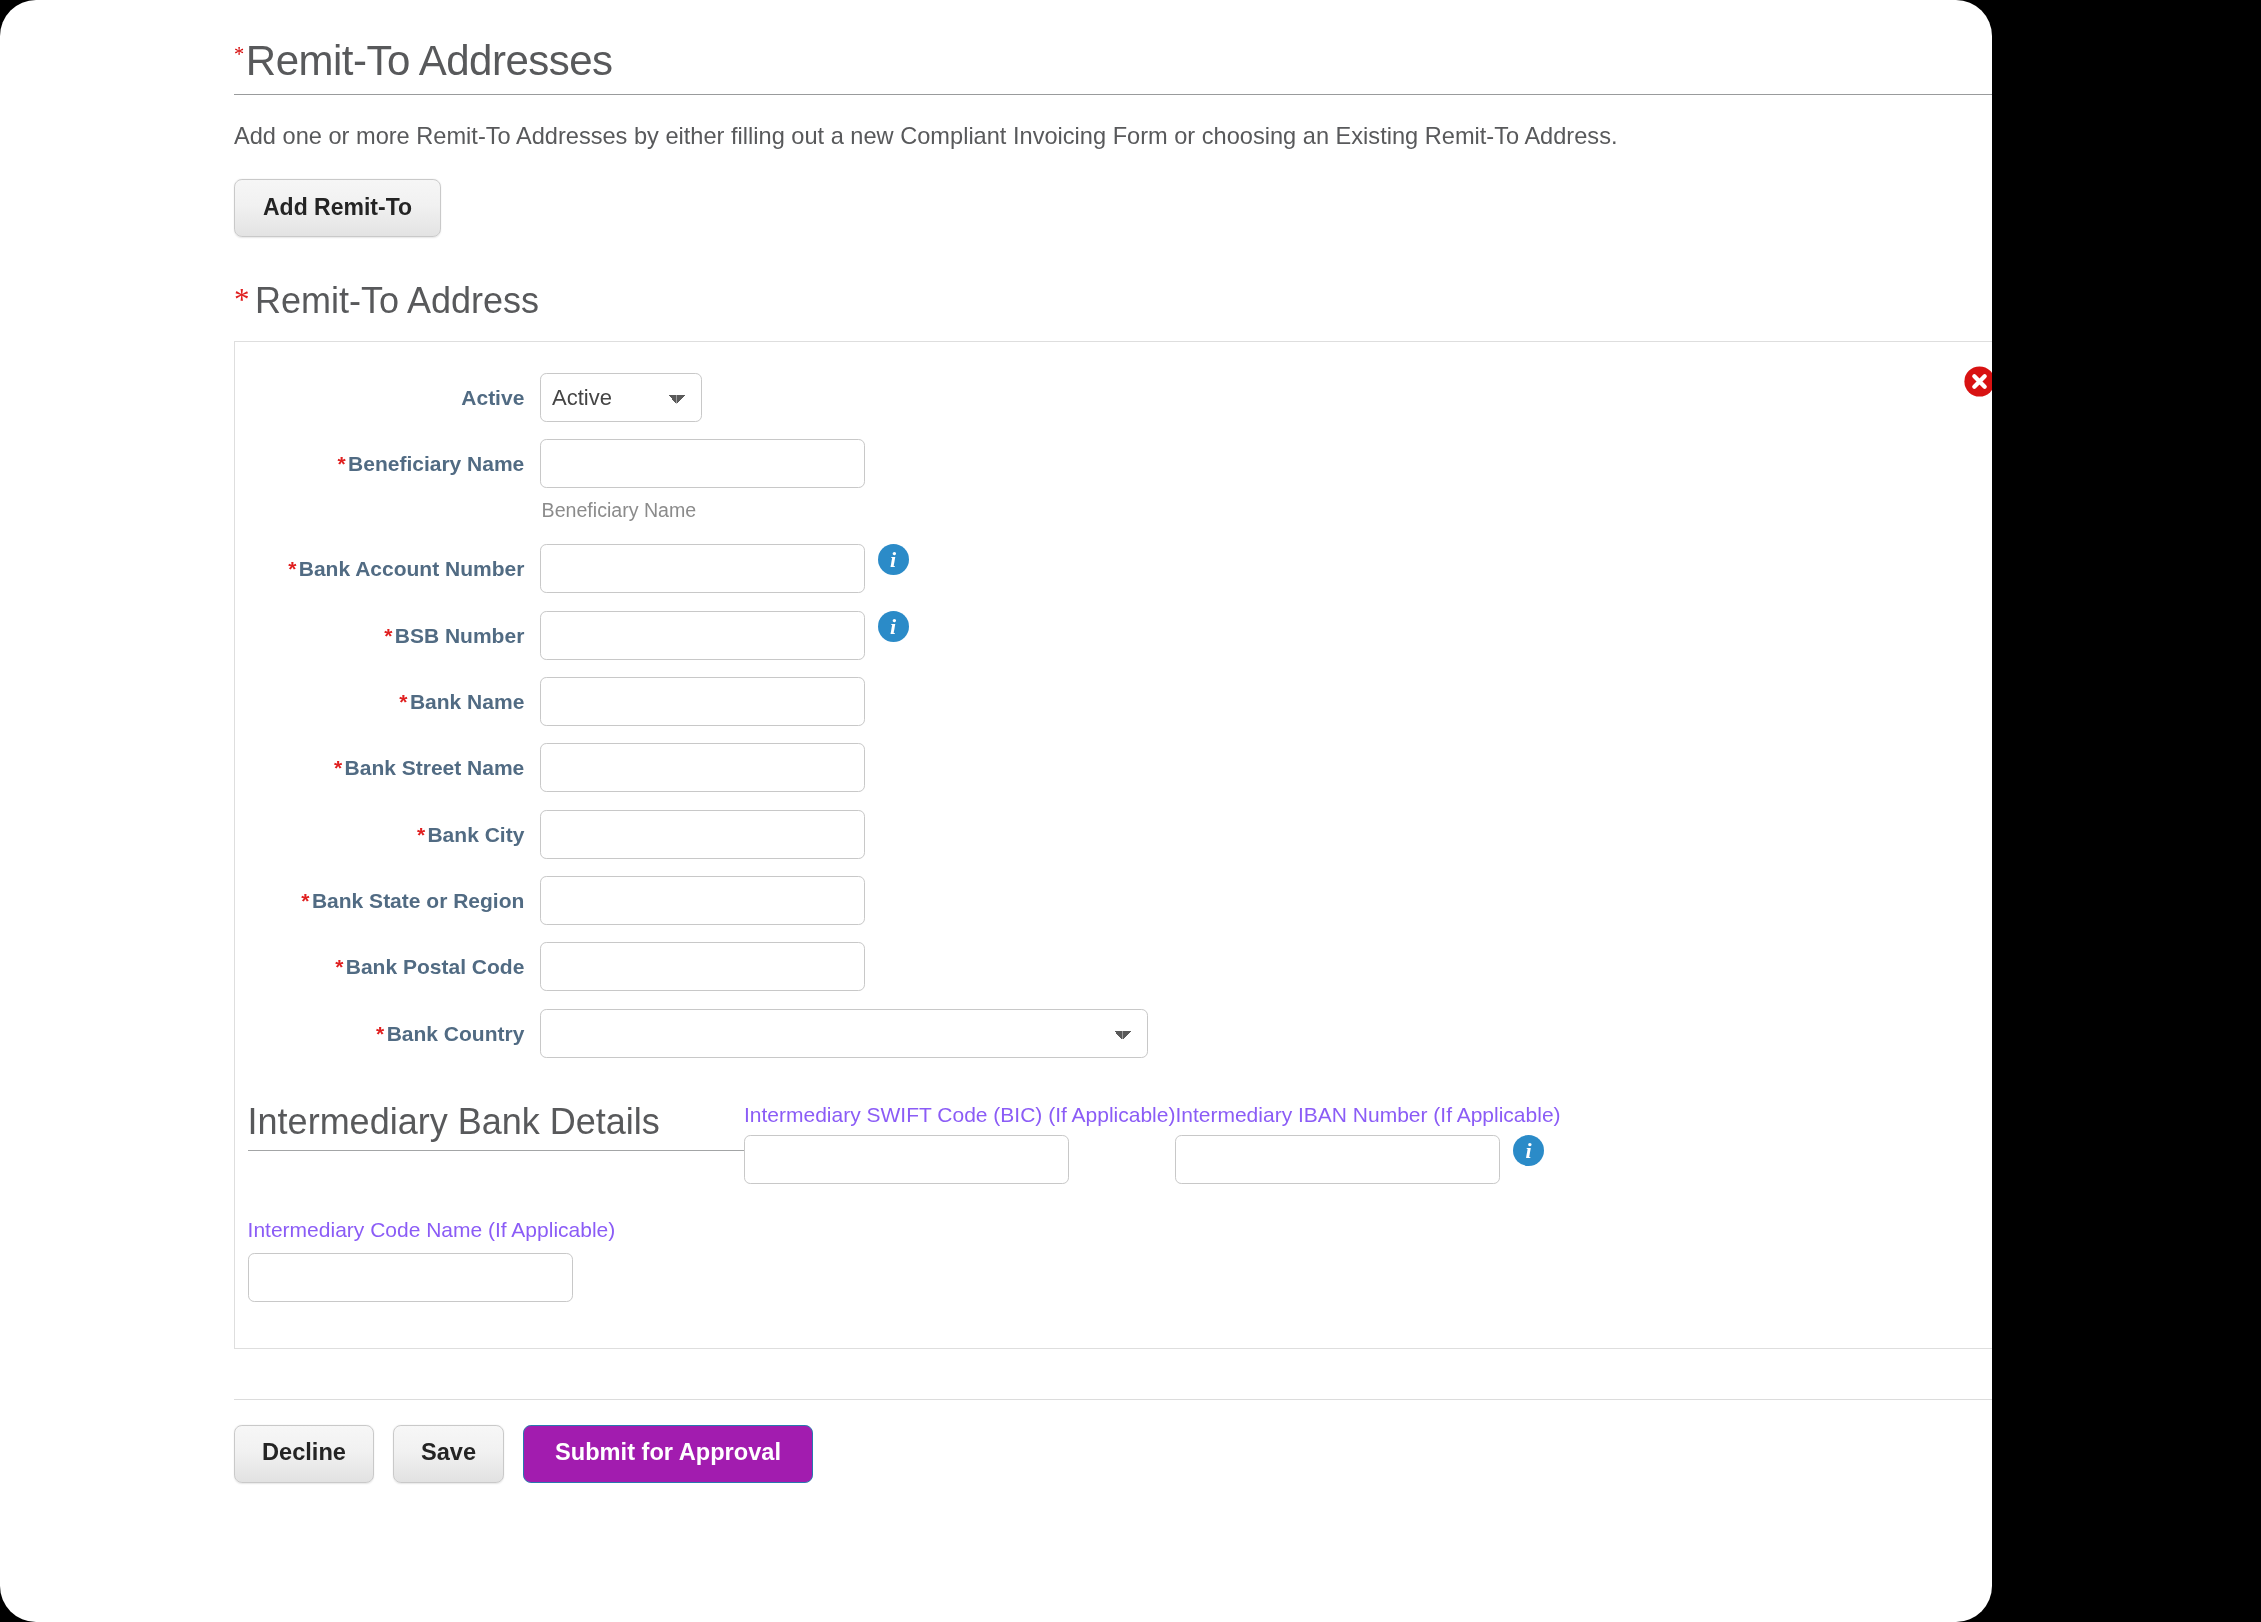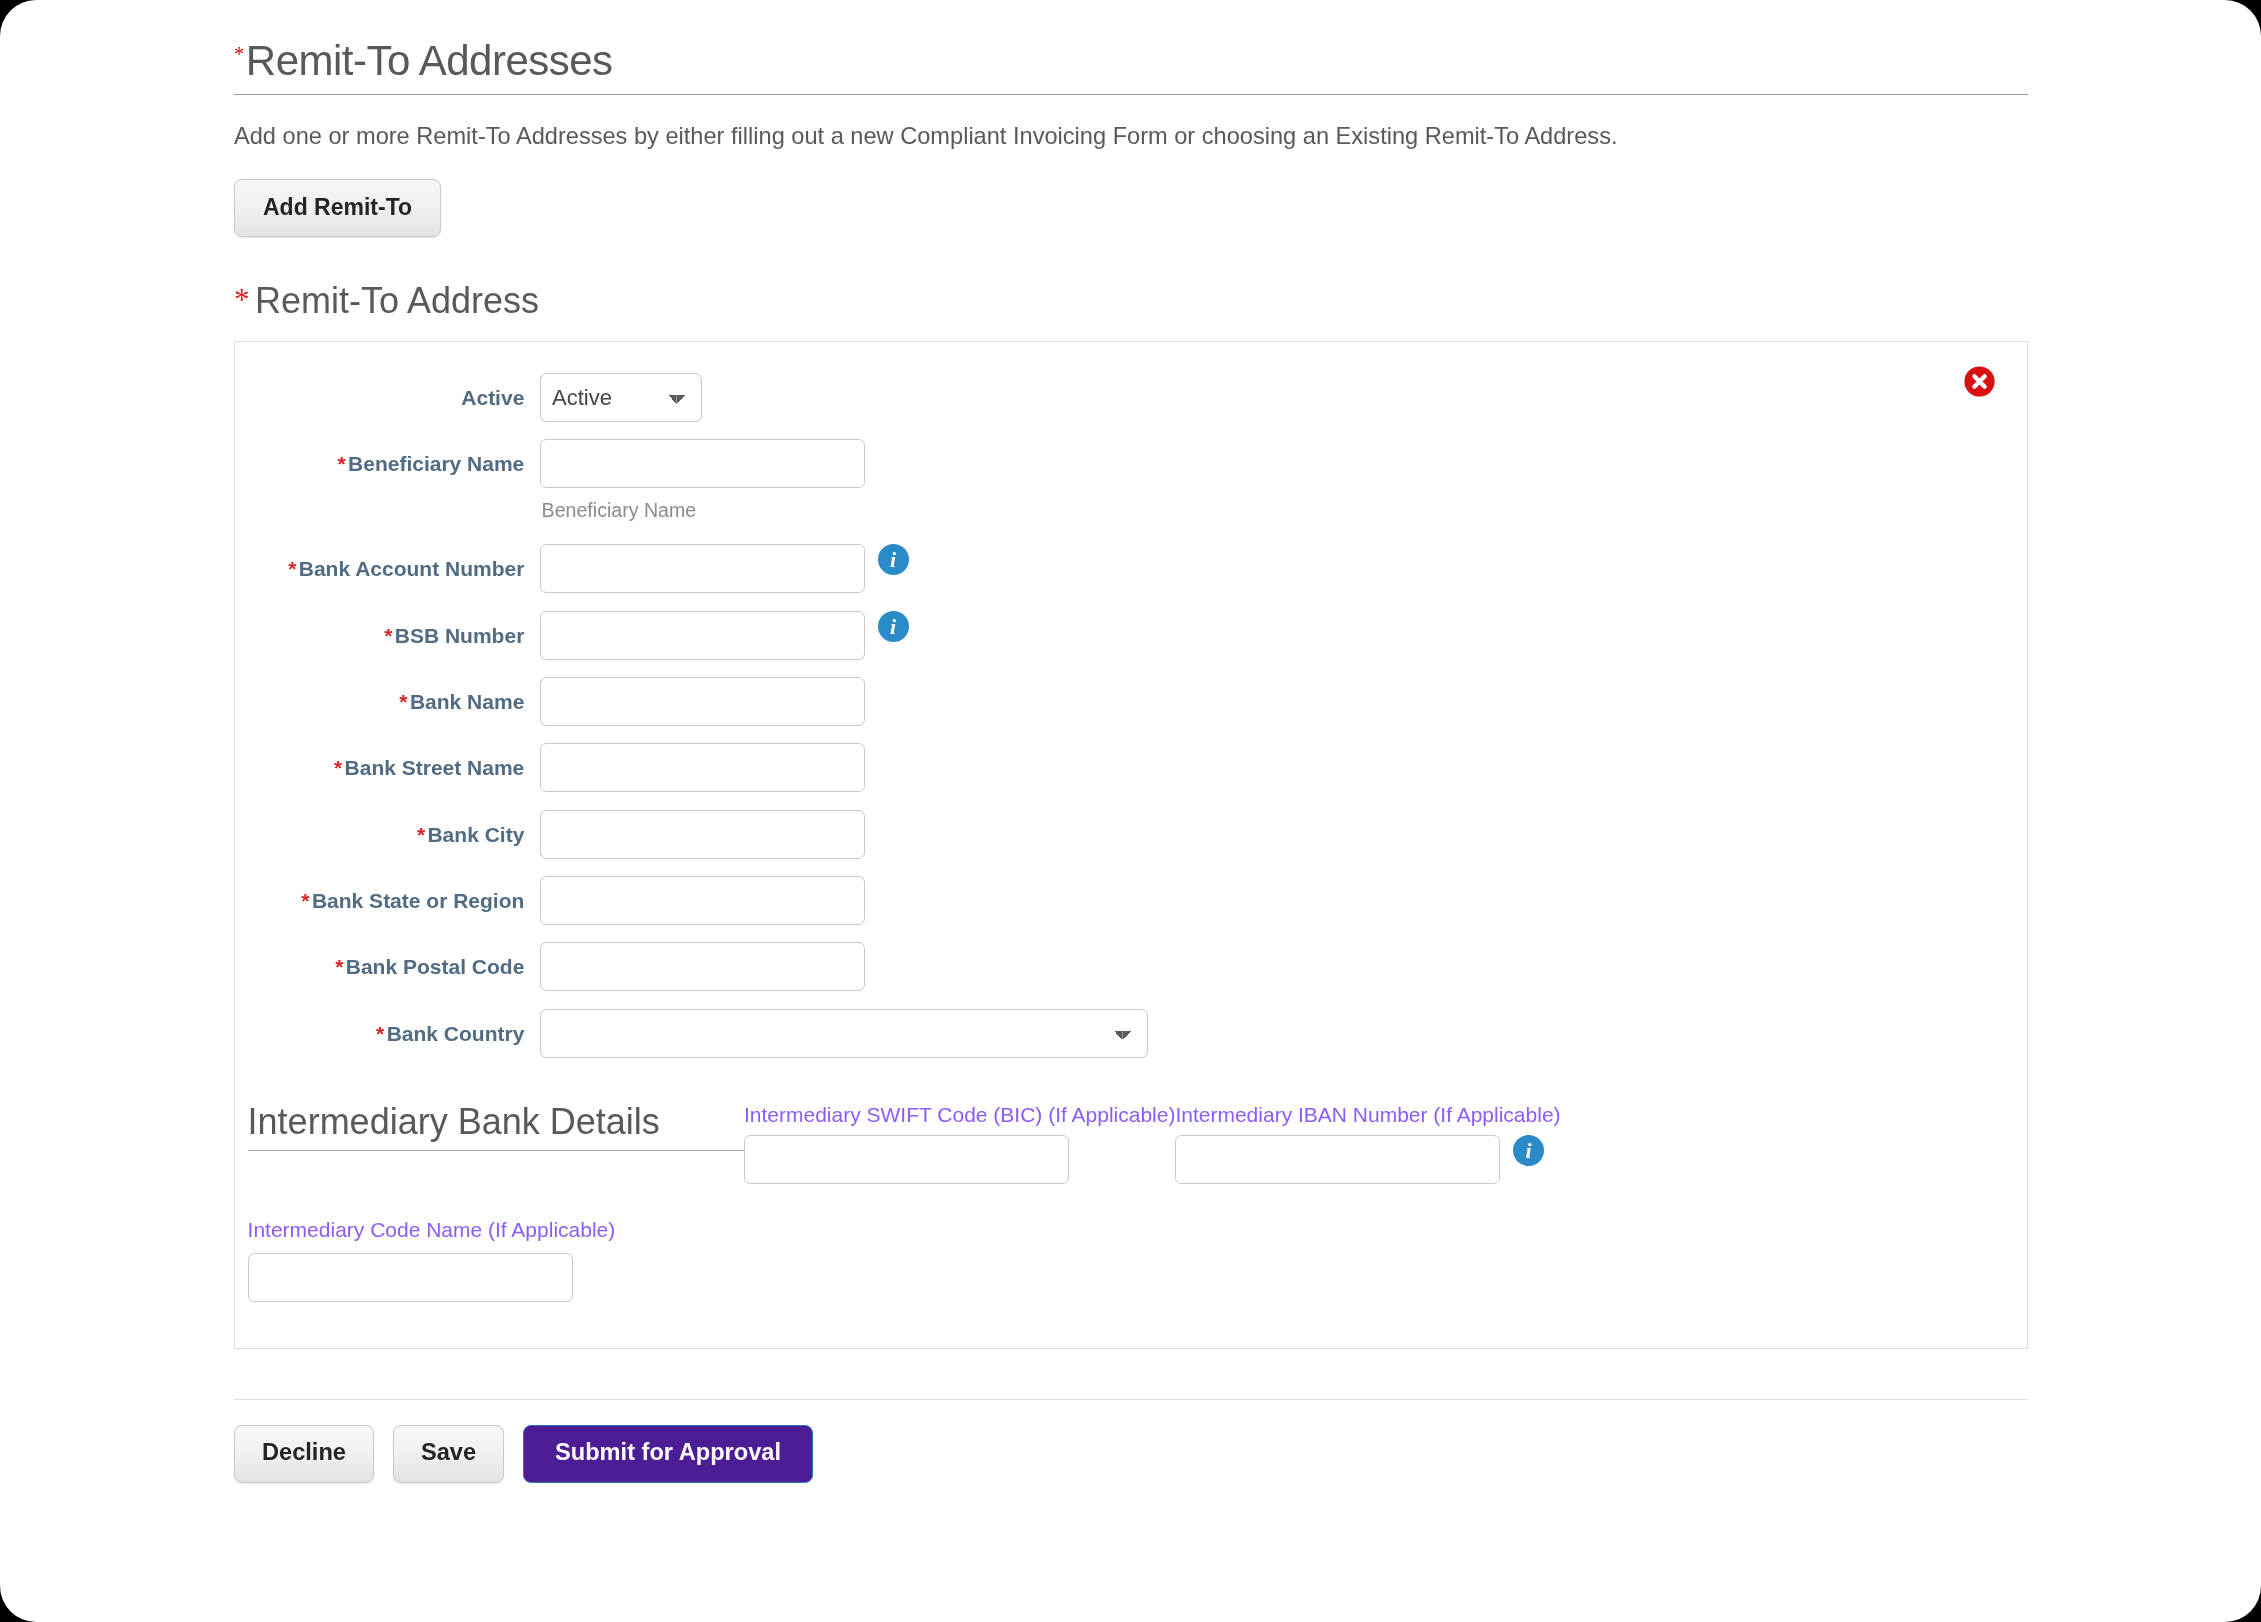--- a/index.html
+++ b/index.html
@@ -9,21 +9,21 @@
   }
   body {
     width: 2261px;
     height: 1622px;
     font-family: "Liberation Sans", sans-serif;
     -webkit-font-smoothing: antialiased;
   }
   #page {
     position: absolute;
     left: 0; top: 0;
-    width: 2261px;
+    width: 1992px;
     height: 1622px;
     background: #ffffff;
     border-radius: 36px;
     overflow: hidden;
   }
 
   .content {
     position: absolute;
     left: 234px;
     top: 0;
@@ -247,21 +247,21 @@
     border-radius: 7.9px;
     padding: 15.7px 27px 17.3px 27px;
     cursor: pointer;
     line-height: 1;
     border: 0.8px solid #c9c9c9;
     color: #242424;
     background: linear-gradient(to bottom, #f7f7f7 0%, #f1f1f1 45%, #e2e2e2 100%);
     box-shadow: 0 0.8px 1.6px rgba(0,0,0,0.10);
   }
   .btn-primary {
-    background: #4c1d95;
+    background: #a21caf;
     border: 0.8px solid #2878ae;
     color: #ffffff;
     padding-left: 31px;
     padding-right: 31px;
     box-shadow: none;
   }
 </style>
 </head>
 <body>
 

